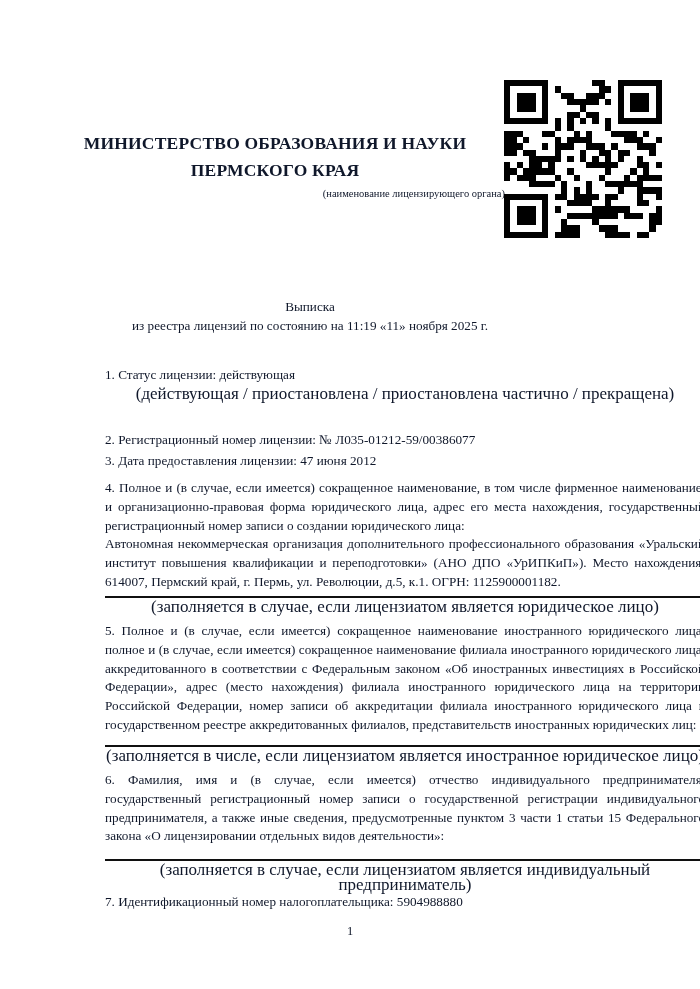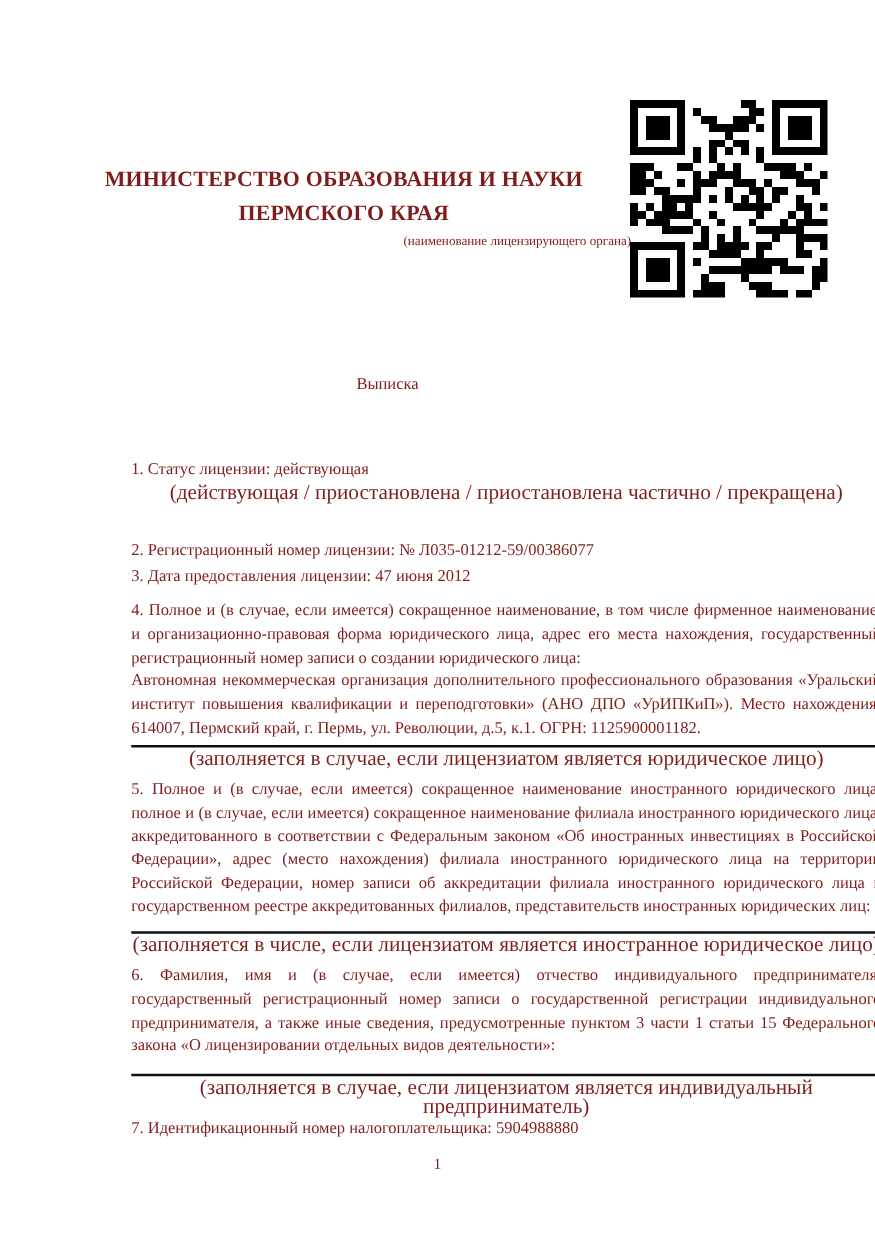--- a/index.html
+++ b/index.html
@@ -1,21 +1,21 @@
 <!DOCTYPE html>
 <html lang="ru"><head>
 <meta charset="utf-8">
 <style>
   html,body{margin:0;padding:0;background:#e8e8e8;}
   .page{
     position:relative;
     width:700px;height:989px;
     margin:0 auto;
     background:#ffffff;
-    color:#7f1d1d;
+    color:#0f172a;
     font-family:"Liberation Serif","DejaVu Serif",serif;
     font-size:13px;
     overflow:hidden;
   }
   
   .ministry{
     position:absolute;left:45px;top:130px;width:460px;
     text-align:center;
   }
   .ministry-line{
@@ -366,20 +366,21 @@
         <rect x="17" y="24" width="1" height="1"></rect>
         <rect x="18" y="24" width="1" height="1"></rect>
         <rect x="19" y="24" width="1" height="1"></rect>
         <rect x="21" y="24" width="1" height="1"></rect>
         <rect x="22" y="24" width="1" height="1"></rect>
       </svg>
     </div>
 
   <div class="doc-title">
     <div>Выписка</div>
+    <div>из реестра лицензий по состоянию на 11:19 «11» ноября 2025 г.</div>
   </div>
 
   <div class="item" style="top:366px;">
     <div>1. Статус лицензии: действующая</div>
     <div class="small-caption">(действующая / приостановлена / приостановлена частично / прекращена)</div>
   </div>
 
   <div class="item" style="top:431px;">
     <div>2. Регистрационный номер лицензии: № Л035-01212-59/00386077</div>
   </div>

